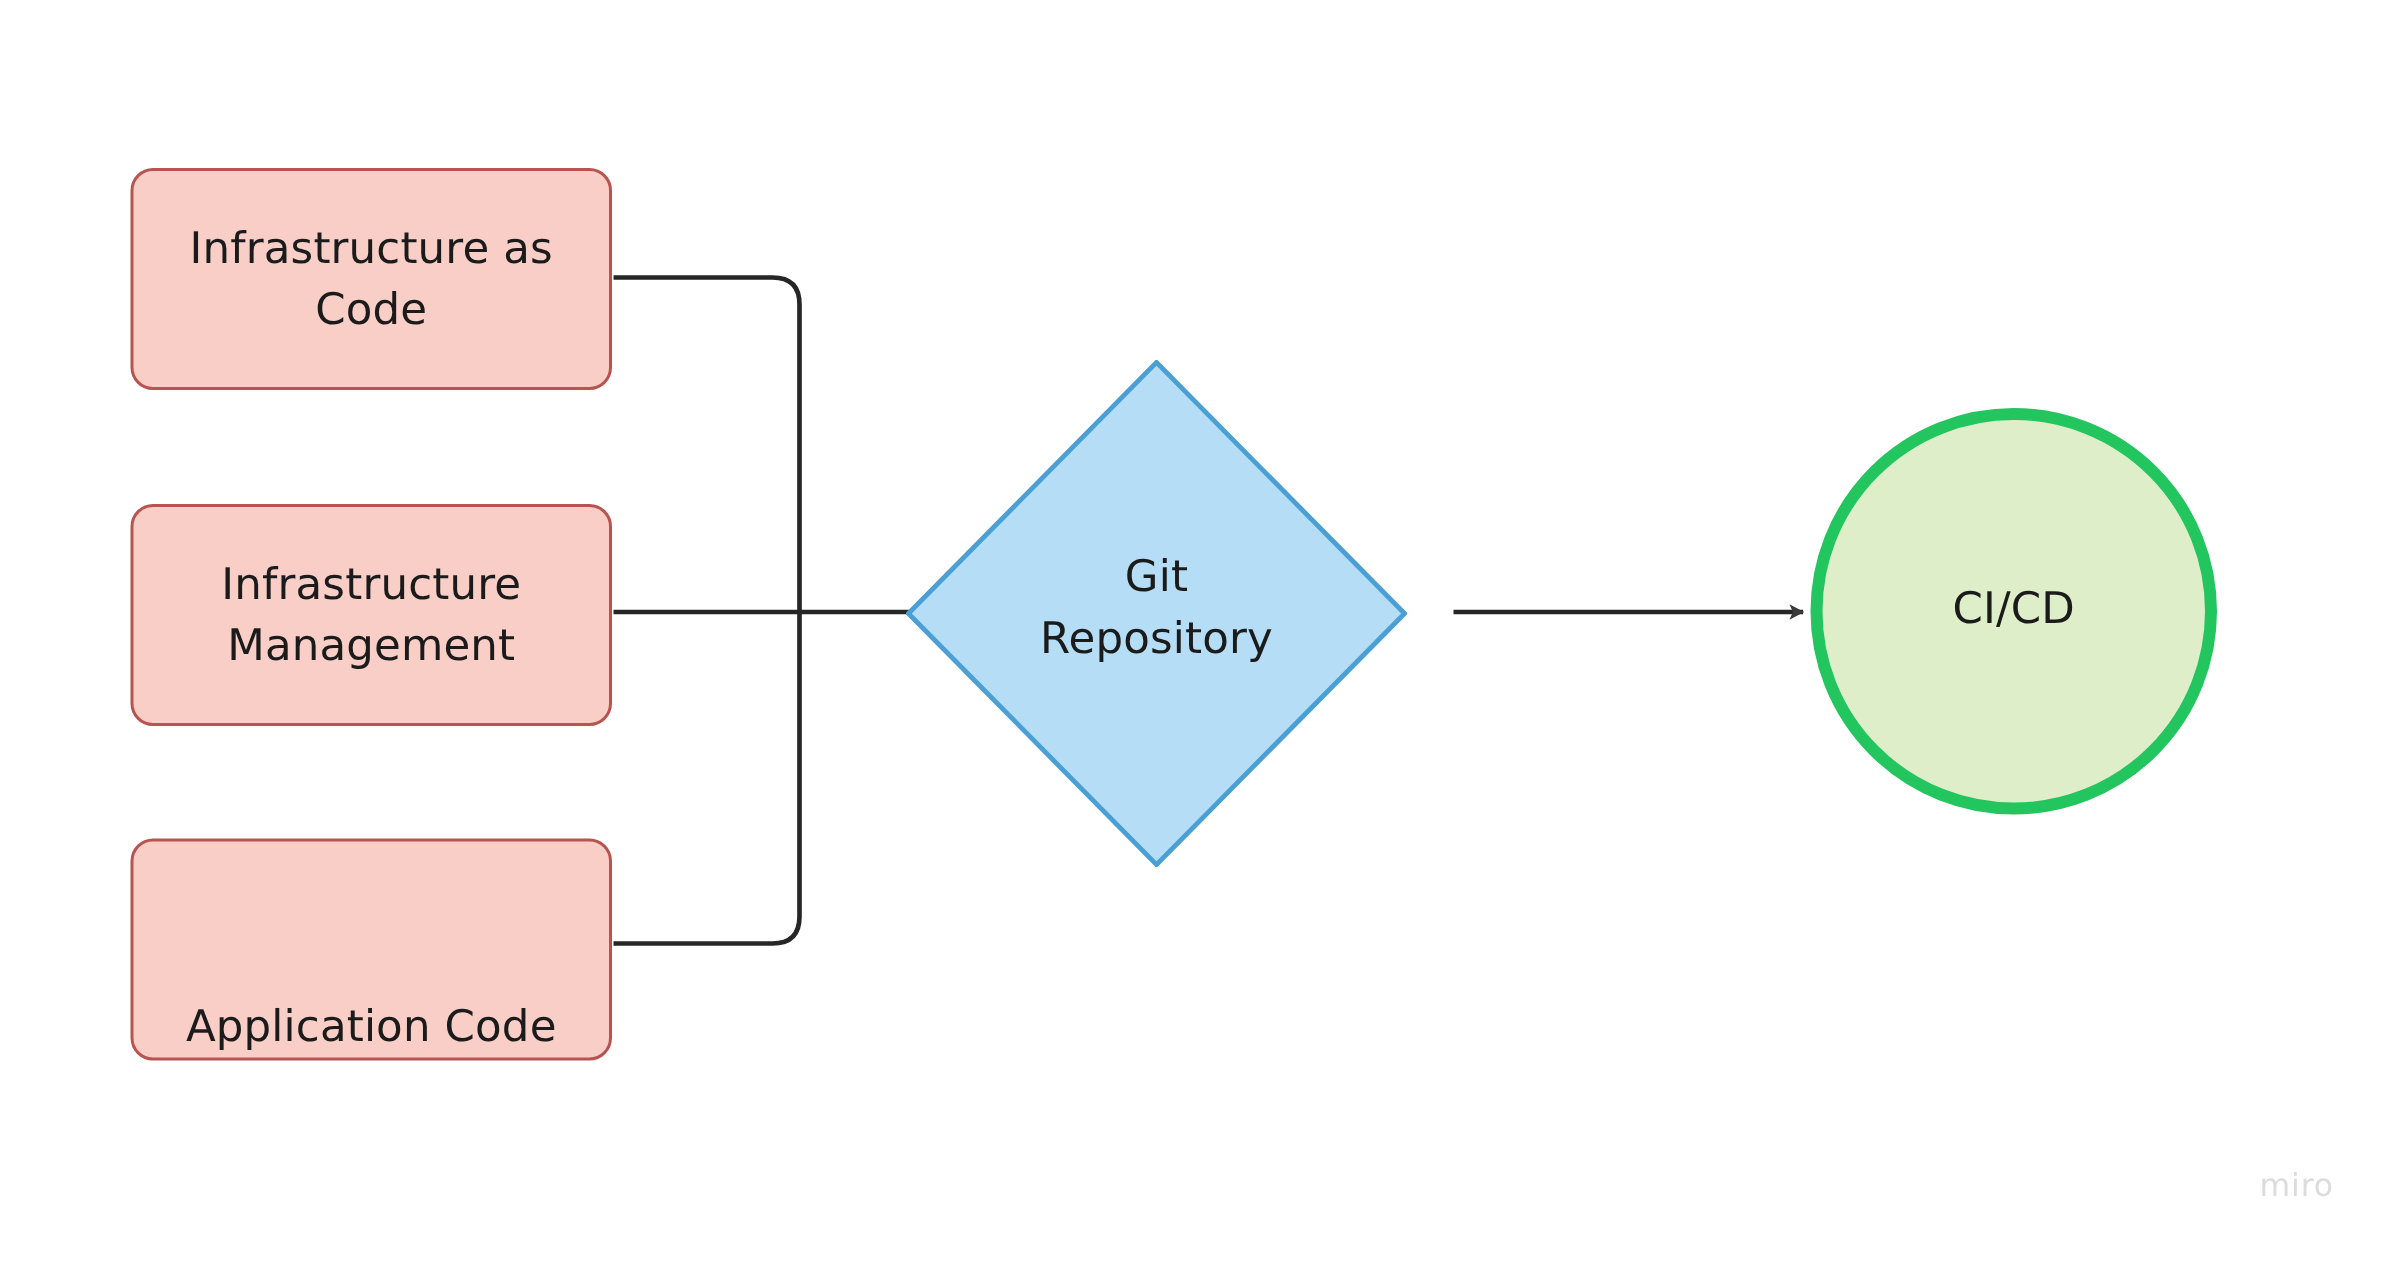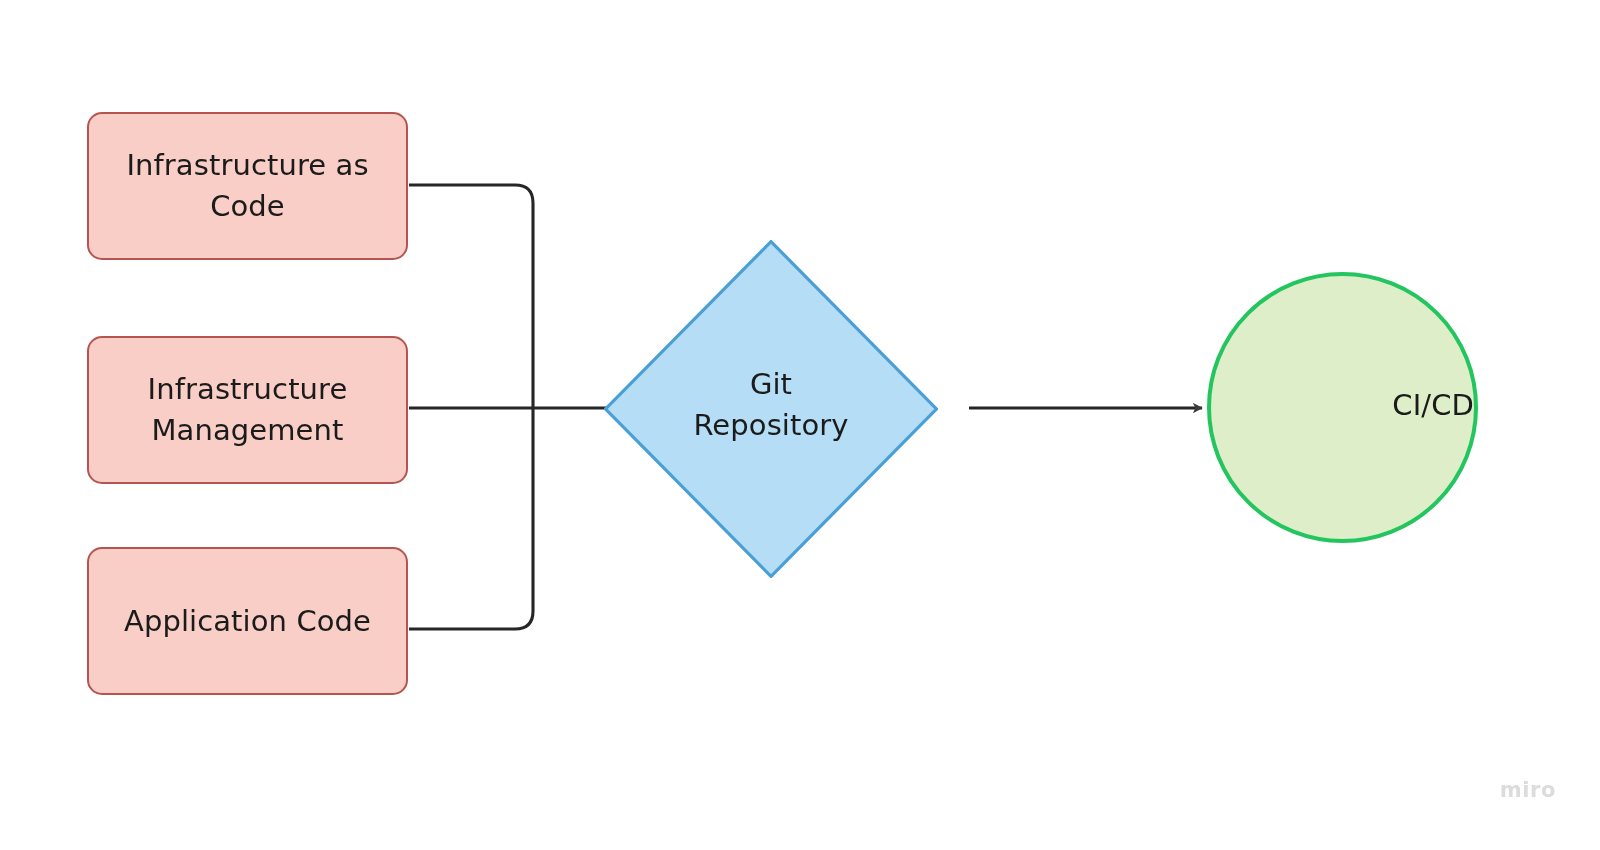--- a/index.html
+++ b/index.html
@@ -55,21 +55,21 @@
   .box {
     width: 321px;
     height: 148px;
     left: 87px;
     background: #f8cec6;
     border: 2px solid #b85450;
     border-radius: 15px;
   }
   #node-iac        { top: 112px; text-align: center; }
   #node-config     { top: 336px; }
-  #node-appcode    { top: 547px; }
+  #node-appcode    { top: 559px; align-items: flex-end; }
 
   
   #node-git {
     left: 604px;
     top: 240px;
     width: 334px;
     height: 338px;
     background: transparent;
     border: none;
   }
@@ -86,37 +86,36 @@
     margin-top: -8px;
   }
 
   
   #node-cicd {
     left: 1207px;
     top: 272px;
     width: 271px;
     height: 271px;
     background: #ddeec9;
-    border: 4px solid #22c55e;
+    border: 8px solid #22c55e;
     border-radius: 50%;
-    justify-content: flex-end;
   }
   #node-cicd .node-label {
     margin-top: -5px;
   }
 
   
   #watermark {
     position: absolute;
     right: 44px;
     bottom: 48px;
     color: #dcdcdc;
     font-size: 21px;
     letter-spacing: 0.6px;
-    font-weight: 700;
+    font-weight: 400;
     user-select: none;
   }
 </style>
 </head>
 <body>
 
 <div id="canvas">
 
   <svg id="edges" viewBox="0 0 1600 850" width="1600" height="850" xmlns="http://www.w3.org/2000/svg">
     <defs>

